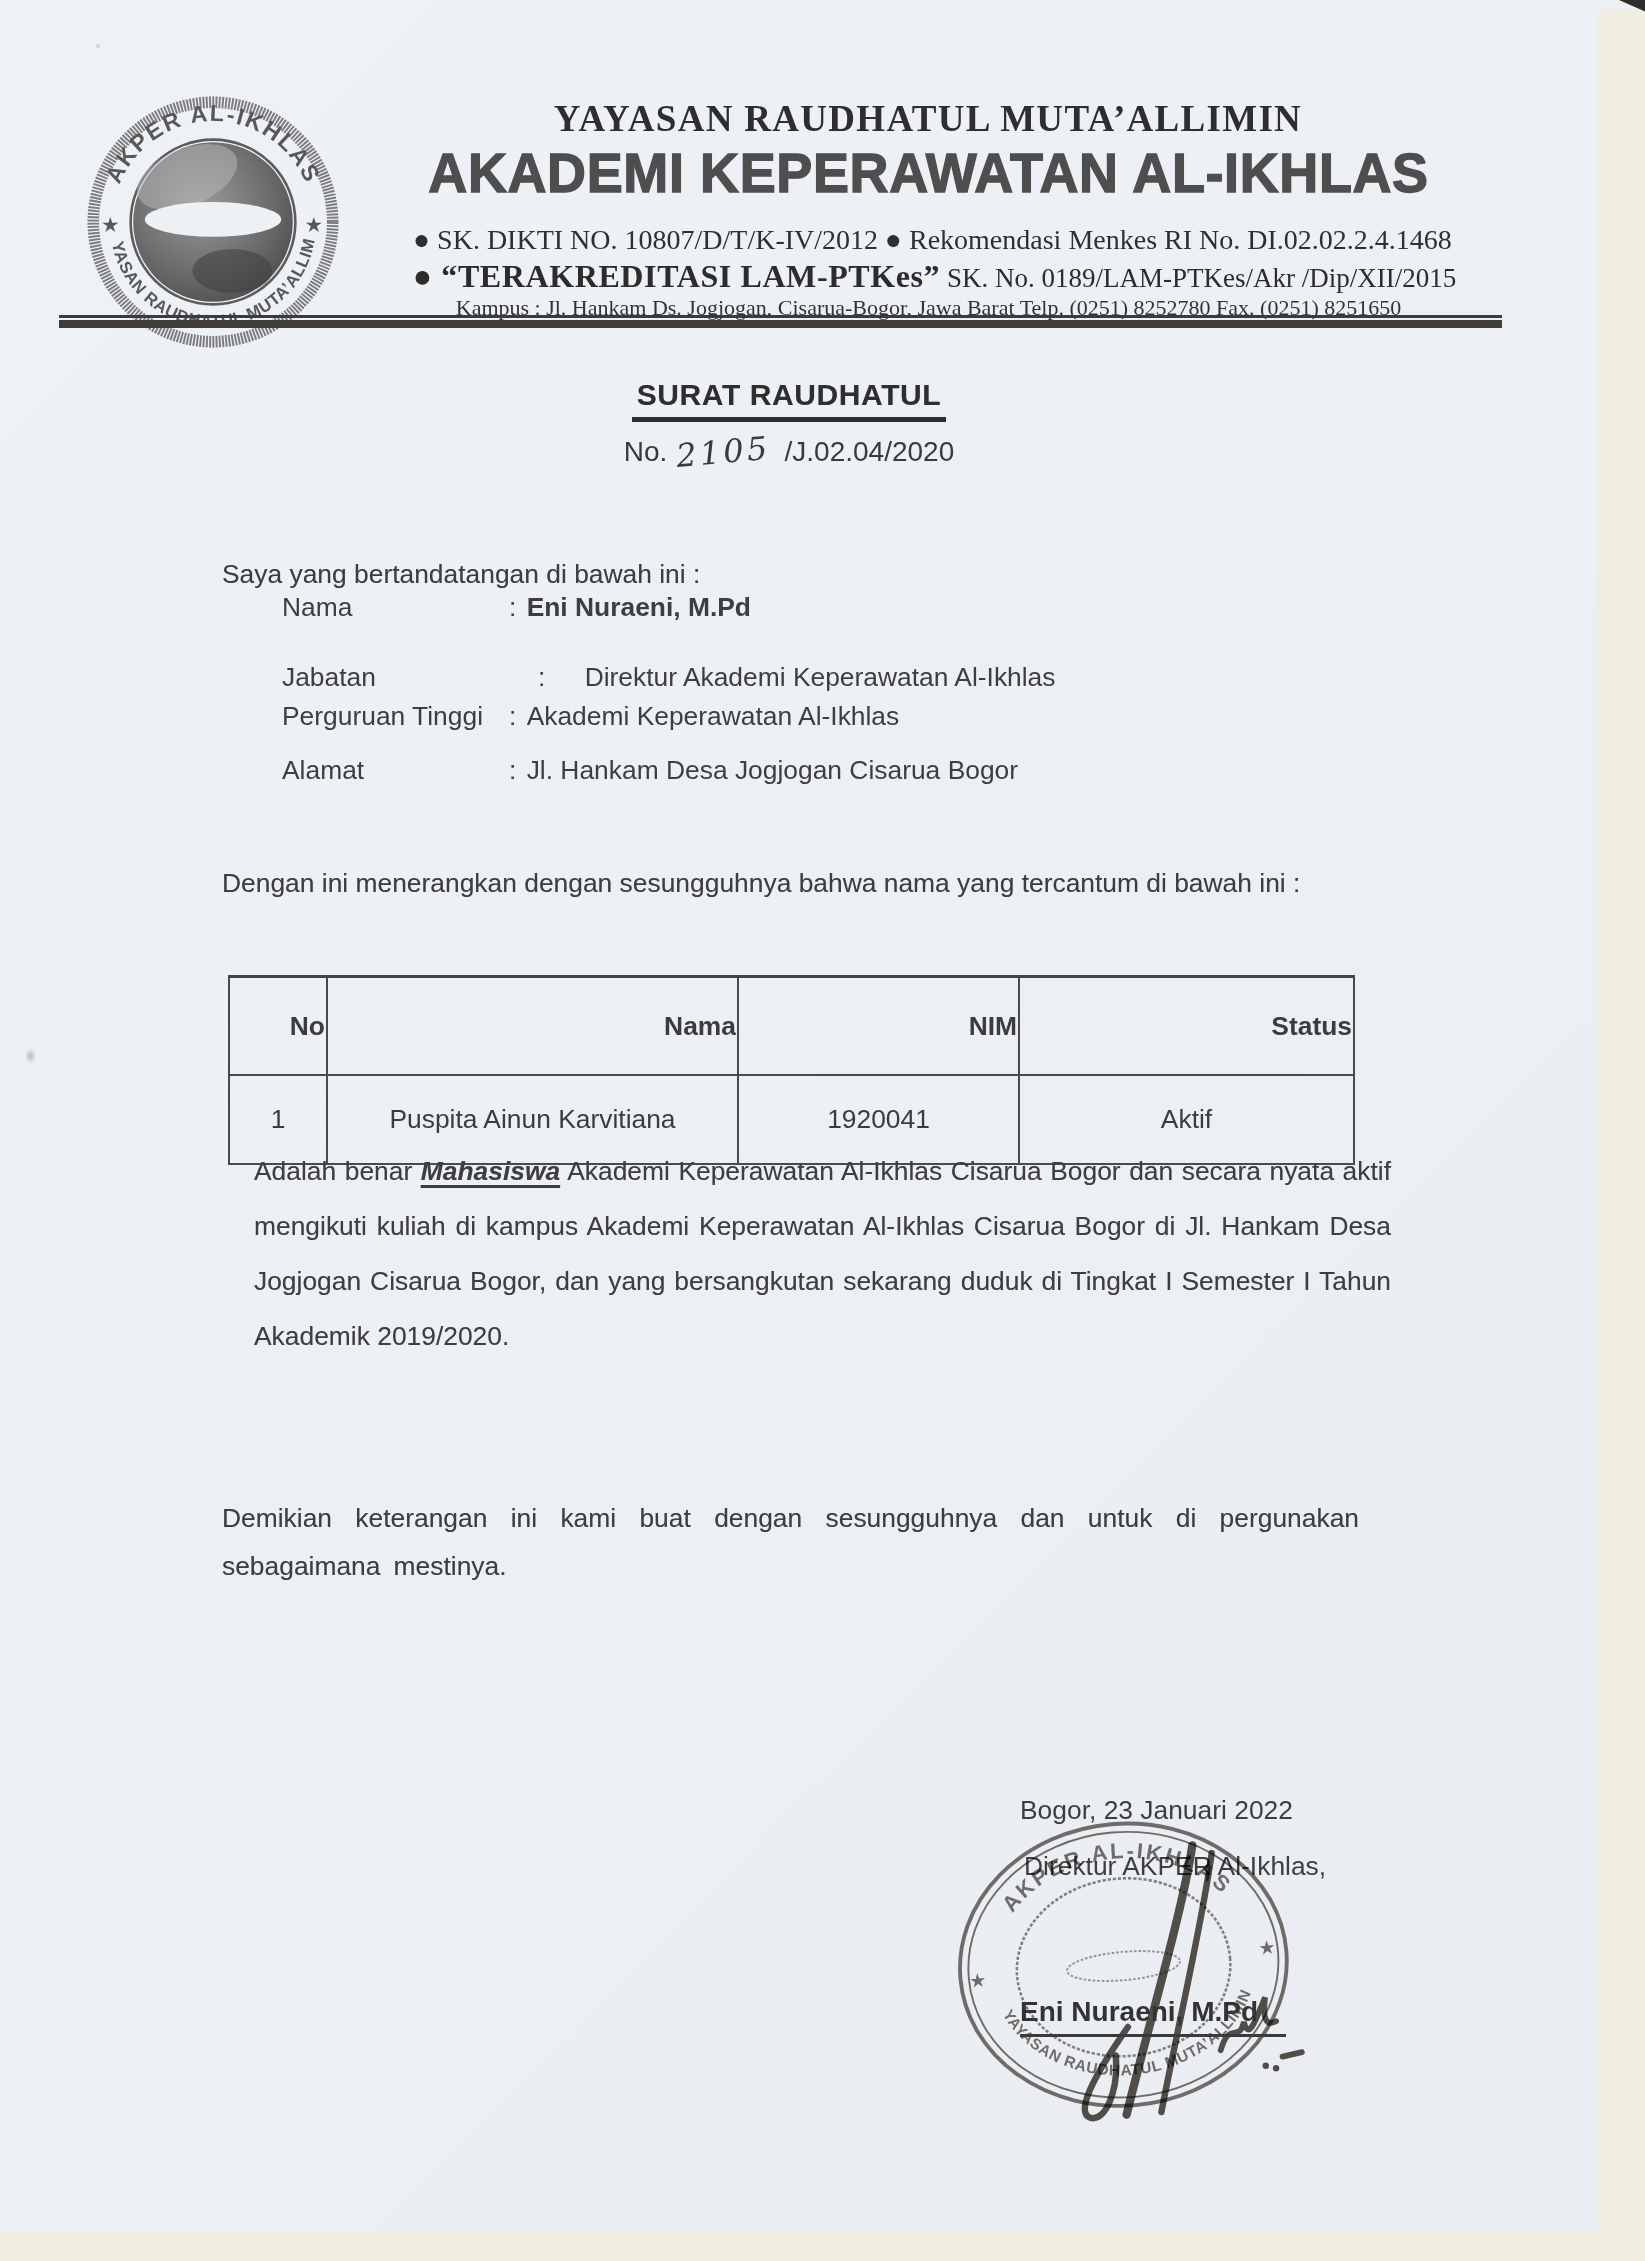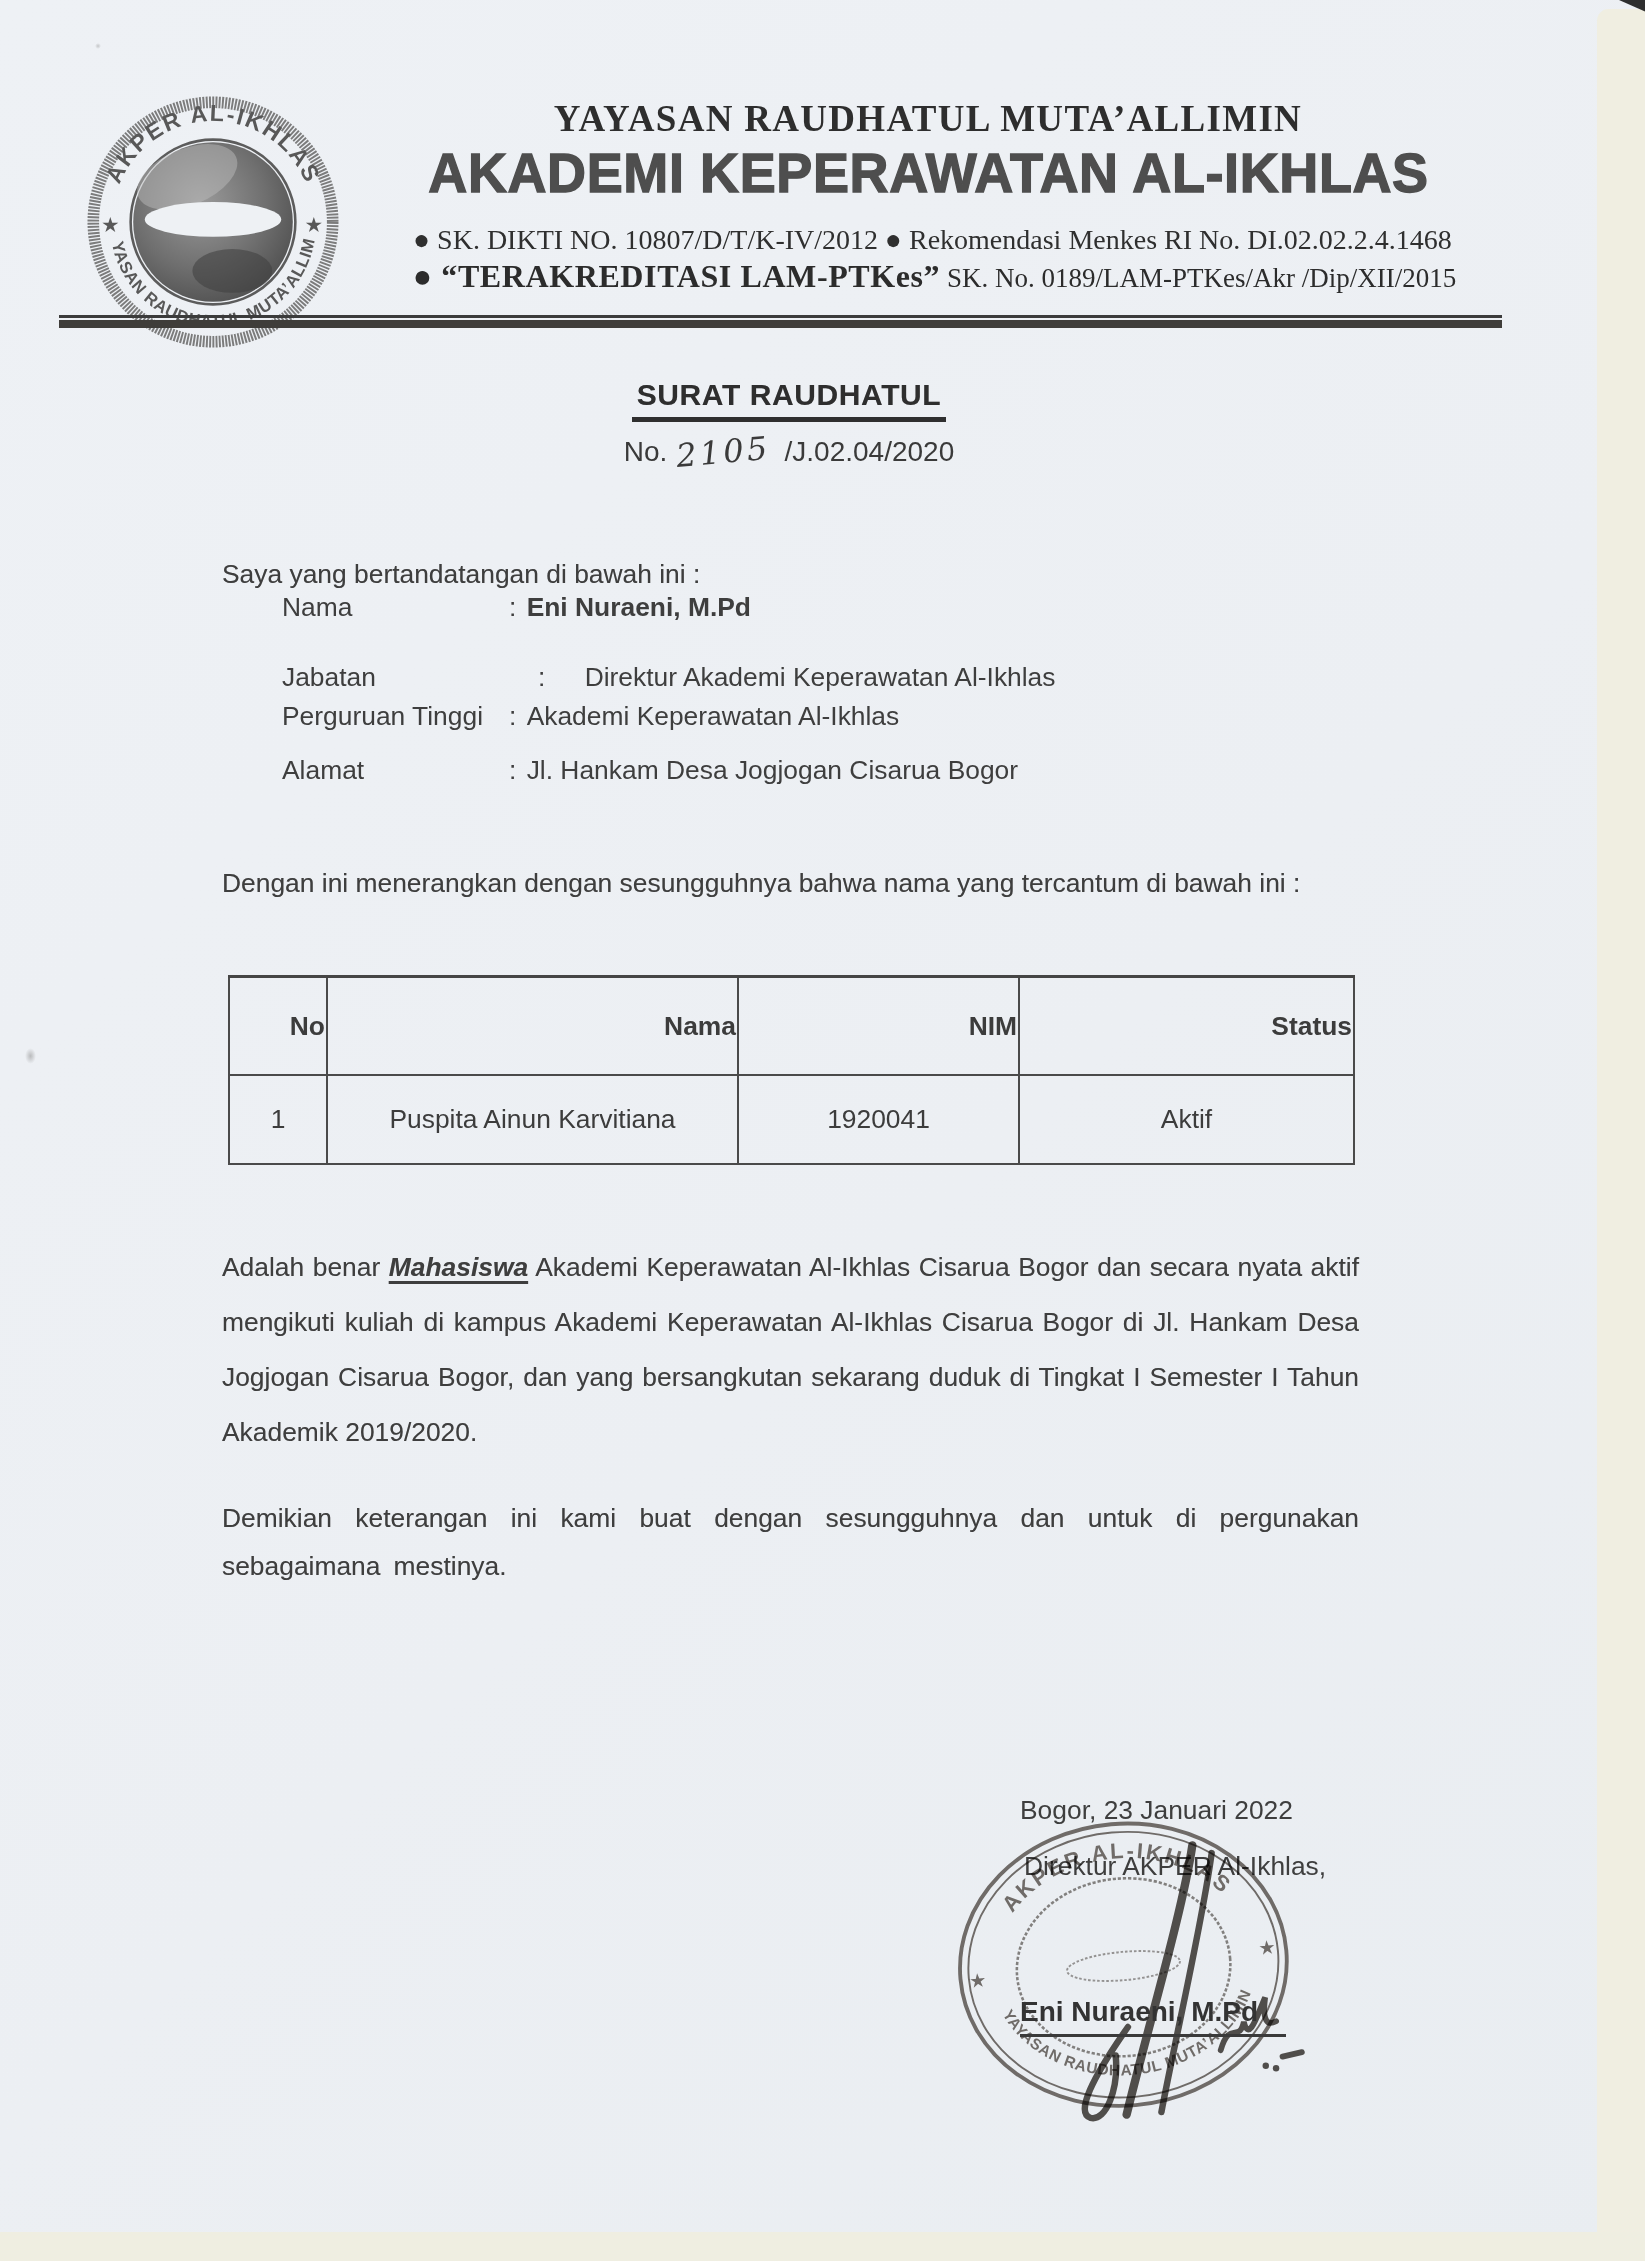--- a/index.html
+++ b/index.html
@@ -48,21 +48,21 @@
 
   
   .tbl{left:228px;top:975px;border-collapse:collapse;}
   .tbl td,.tbl th{border:2.6px solid #4a4a4a;text-align:center;vertical-align:middle;font-size:26.4px;color:#3c3c3c;}
   .tbl th{font-weight:700;height:94px;border-top:3.9px solid #454545;text-align:right;}
   .tbl td{height:85px;font-weight:400;}
   .c-no{width:94px;} .c-nama{width:407px;} .c-nim{width:277px;} .c-status{width:331px;}
 
   
   .para{left:222px;width:1137px;text-align:justify;line-height:55px;}
-  .para1{top:1240px;}
+  .para1{top:1144px;margin-left:32px;}
   .para2{top:1494px;line-height:48px;word-spacing:5.8px;}
   .emph{font-style:italic;font-weight:700;text-decoration:underline;text-decoration-thickness:2.6px;text-underline-offset:4.5px;}
 
   
   .place-date{left:1020px;top:1795px;font-size:26.4px;}
   .sig-role{left:1024px;top:1851px;font-size:26.4px;}
   .sig-name{left:1020px;top:1996px;font-size:28px;font-weight:700;color:#333;
             border-bottom:3.9px solid #3a3a3a;padding:0 28px 6.4px 0;}
   .stamp{left:940px;top:1805px;width:367px;height:322px;transform:rotate(-5deg);opacity:.8;mix-blend-mode:multiply;}
   .signature{left:1030px;top:1836px;width:277px;height:297px;opacity:.9;mix-blend-mode:multiply;}
@@ -106,20 +106,21 @@
     <text class="seal-text" x="30" y="216" font-size="28">★</text>
     <text class="seal-text" x="346" y="216" font-size="28">★</text>
   </svg>
 
   <div class="abs foundation">YAYASAN RAUDHATUL MUTA’ALLIMIN</div>
   <div class="abs academy">AKADEMI KEPERAWATAN AL-IKHLAS</div>
   <div class="abs info1">● SK. DIKTI NO. 10807/D/T/K-IV/2012 ● Rekomendasi Menkes RI No. DI.02.02.2.4.1468</div>
   <div class="abs accr">
     <span class="accr-big">● “TERAKREDITASI LAM-PTKes”</span><span class="accr-small"> SK. No. 0189/LAM-PTKes/Akr /Dip/XII/2015</span>
   </div>
+  <div class="abs campus">Kampus : Jl. Hankam Ds. Jogjogan, Cisarua-Bogor, Jawa Barat Telp. (0251) 8252780 Fax. (0251) 8251650</div>
   <div class="abs rule-thin"></div>
   <div class="abs rule-thick"></div>
 
   <div class="abs title-wrap">
     <span class="title txtshadow">SURAT RAUDHATUL</span>
   </div>
   <div class="abs no-line">
     <span>No.</span><span class="hand">2105</span><span>/J.02.04/2020</span>
   </div>
 

